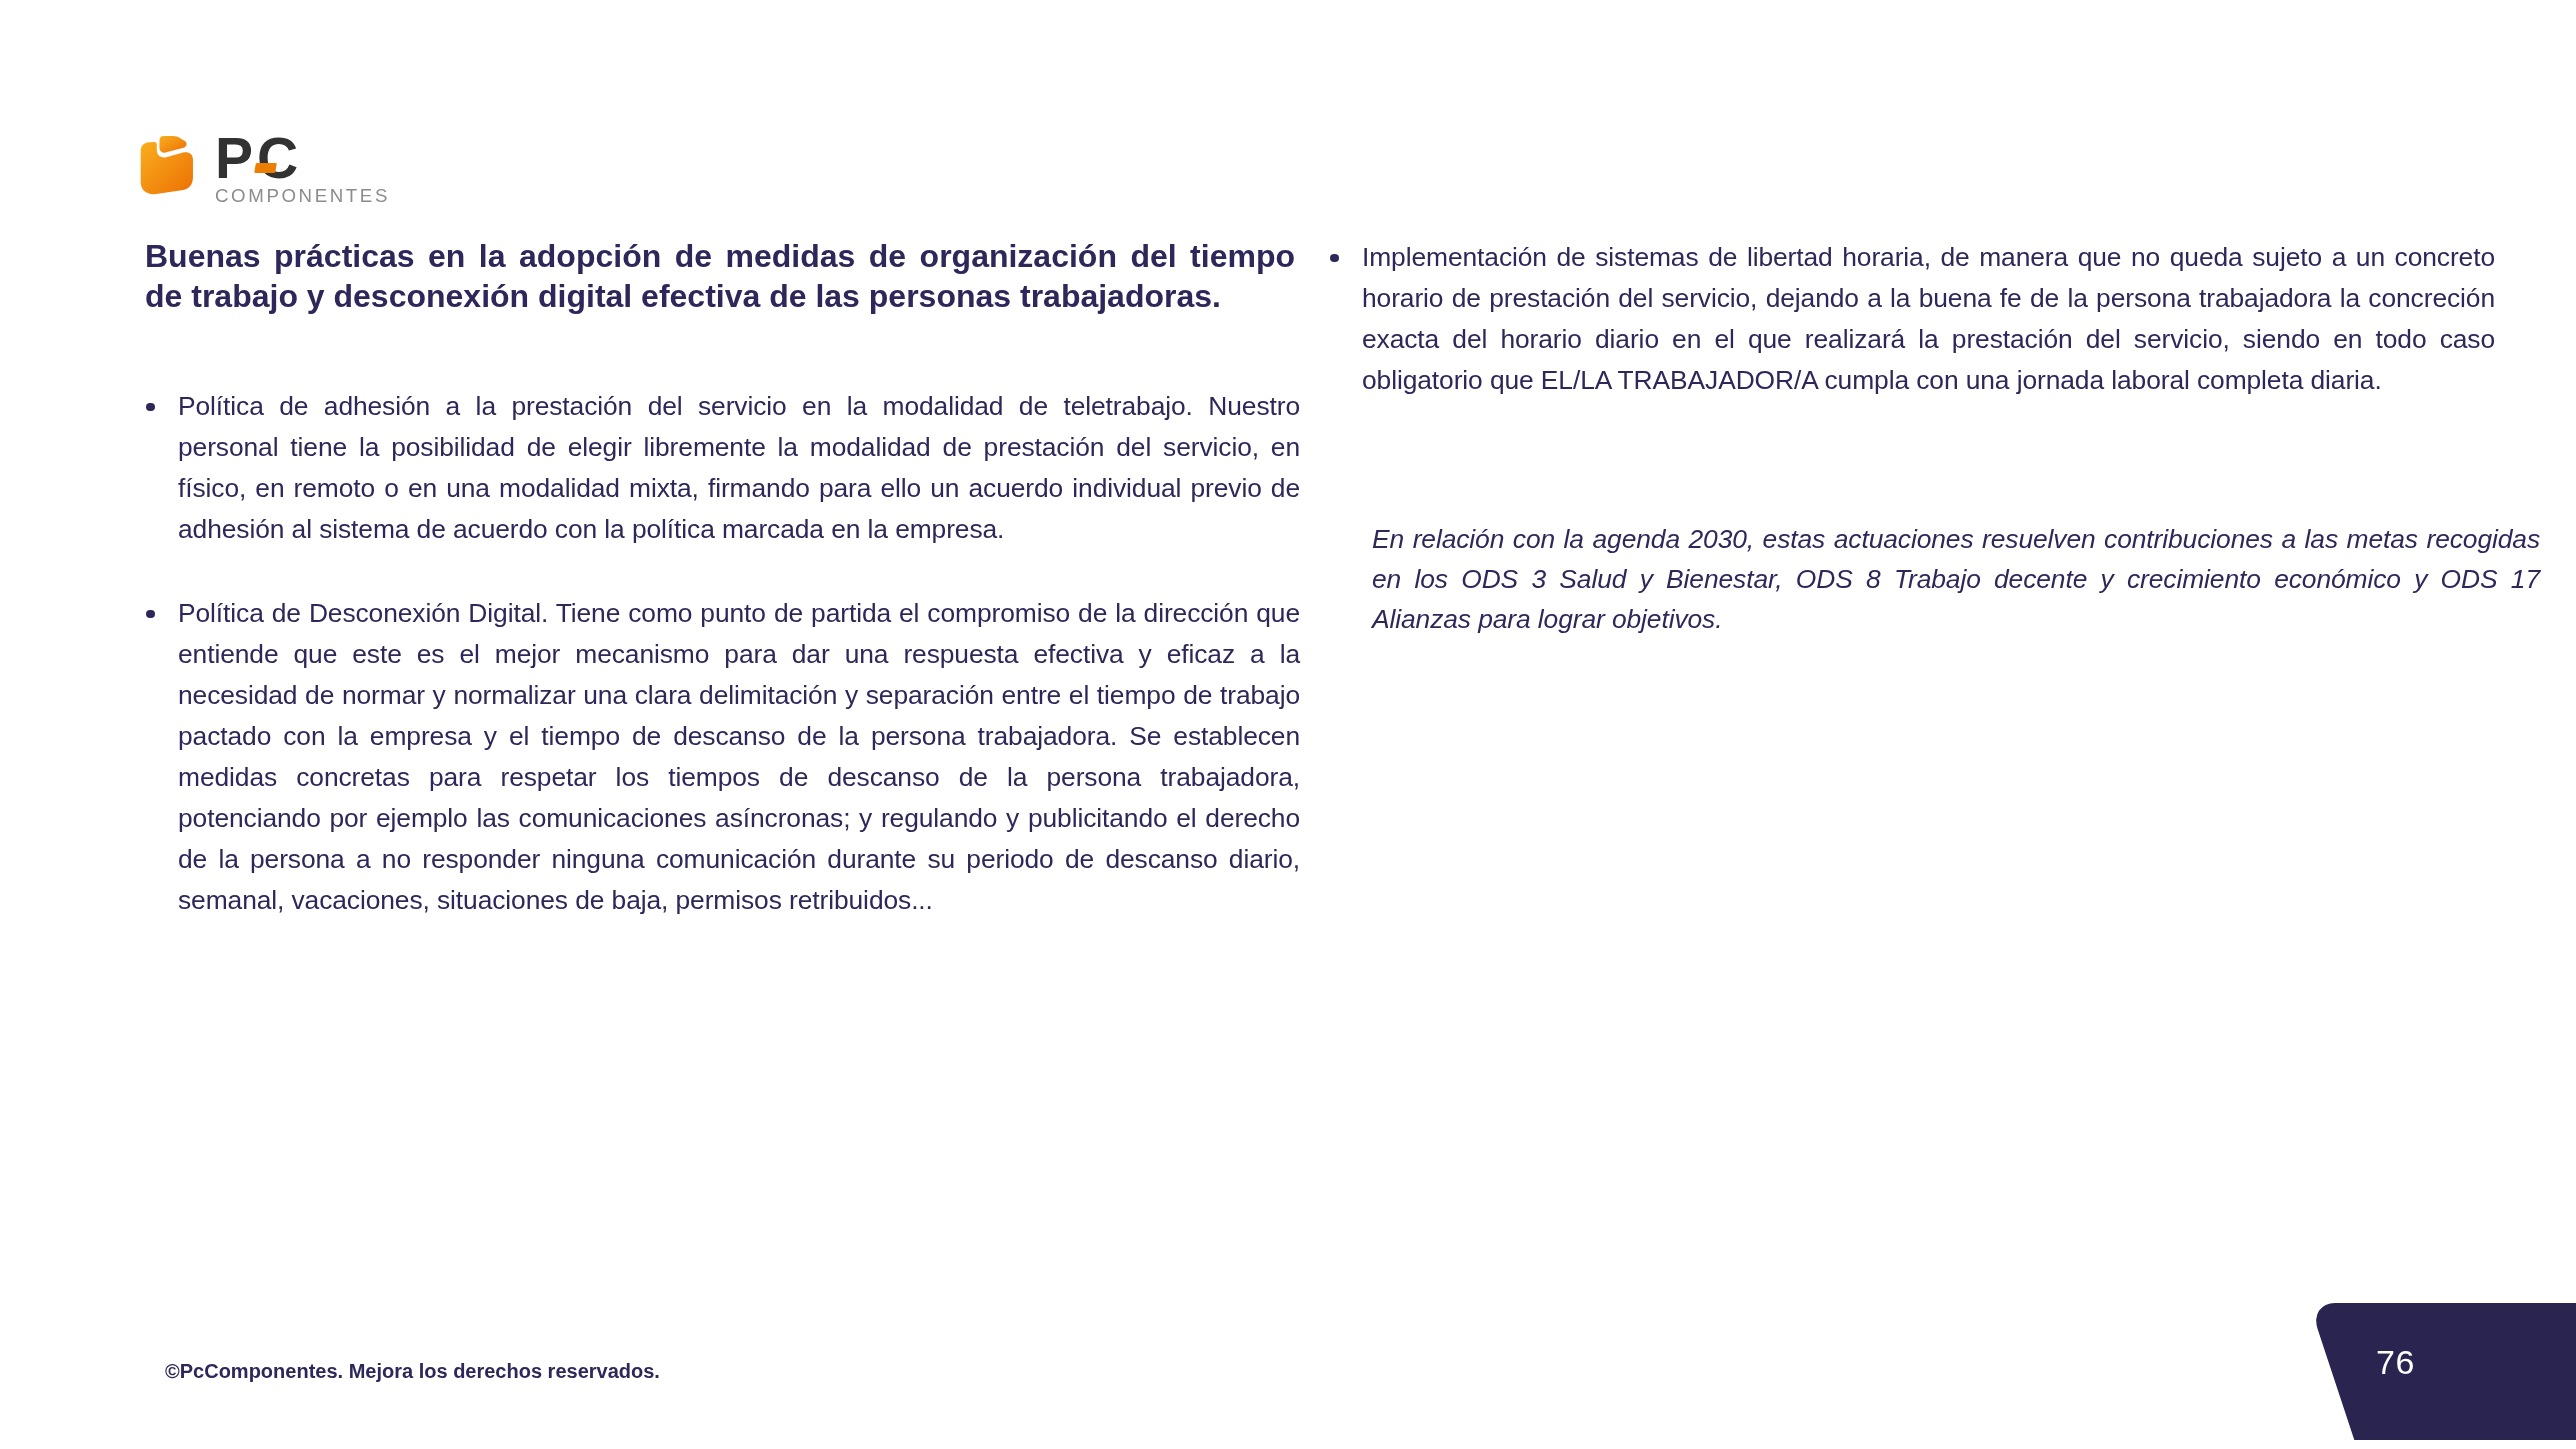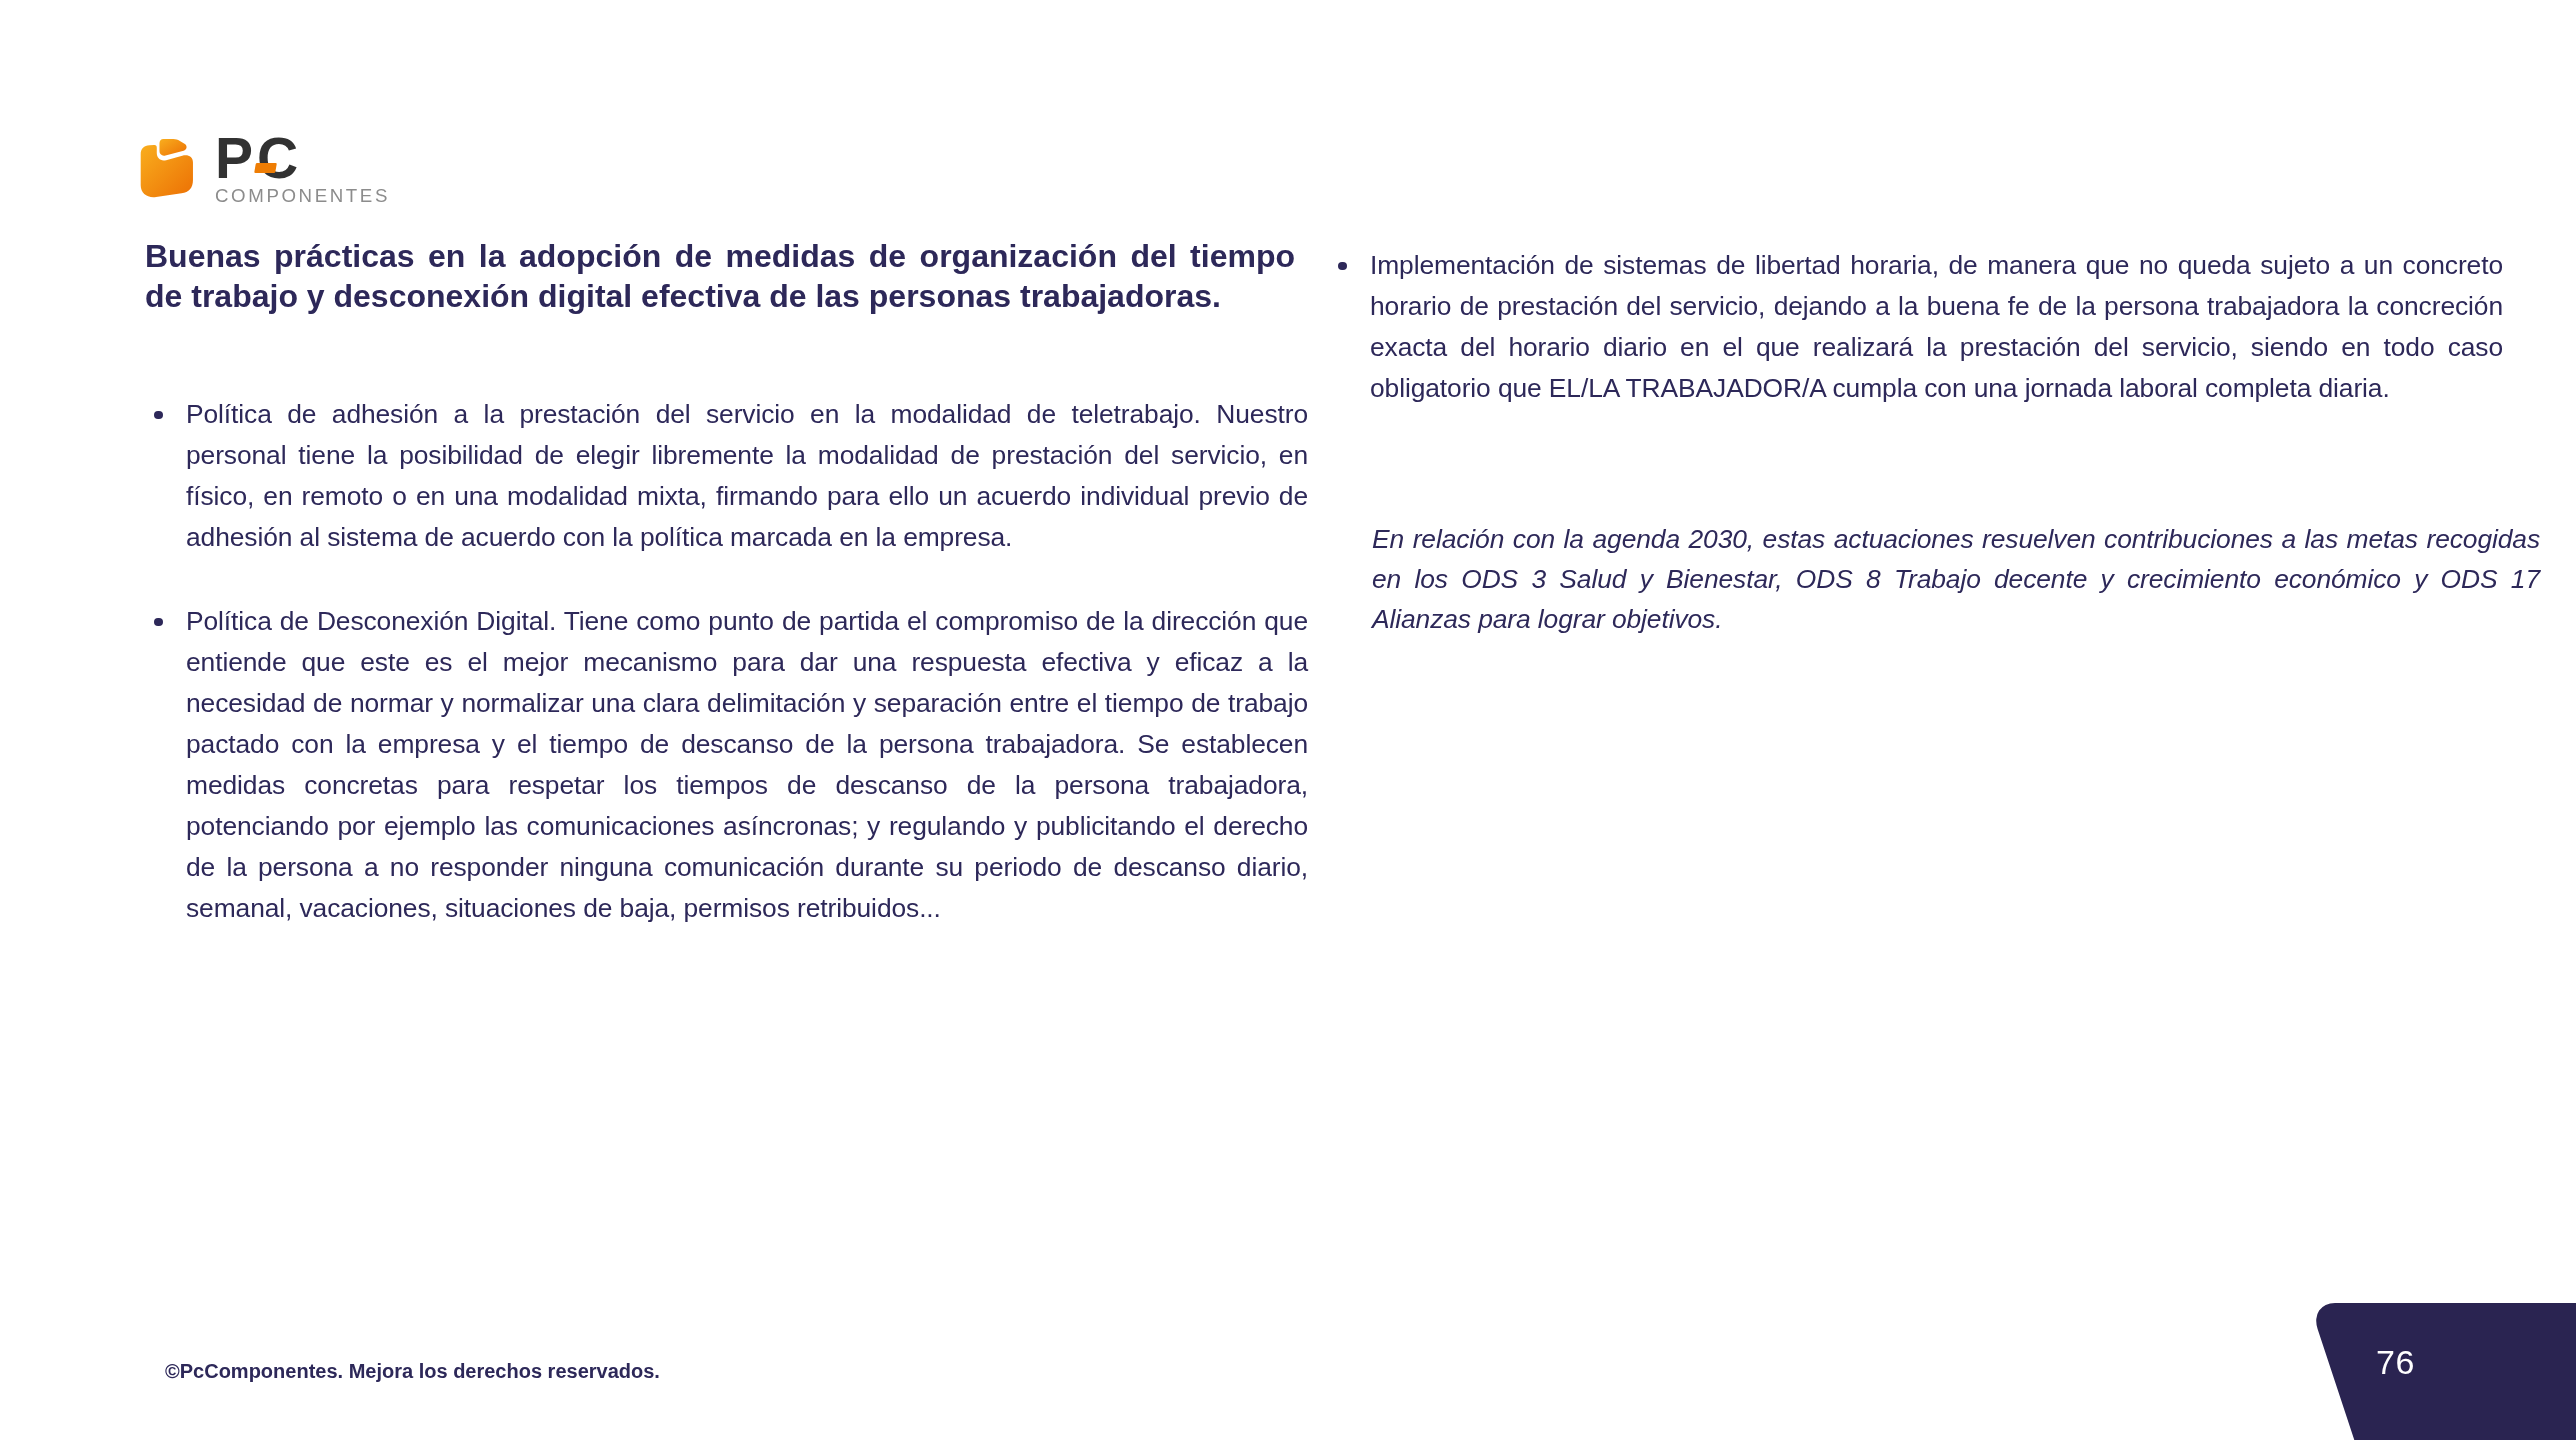--- a/index.html
+++ b/index.html
@@ -4,21 +4,21 @@
 <style>
   html,body{margin:0;padding:0;}
   body{
     width:2576px;height:1449px;position:relative;overflow:hidden;
     background:#ffffff;
     font-family:"Liberation Sans",sans-serif;
     color:#2d2859;
   }
 
   
-  .logo{position:absolute;left:134px;top:126px;display:flex;align-items:center;}
+  .logo{position:absolute;left:134px;top:126px;display:flex;align-items:flex-start;}
   .logo-icon{width:67px;height:75px;display:block;}
   .logo-text{margin-left:14px;padding-top:9px;position:relative;}
   .logo-wordmark{
     font-size:57px;font-weight:700;letter-spacing:3.9px;color:#323232;
     line-height:46px;display:block;
   }
   .logo-accent{
     position:absolute;left:40px;top:37px;width:20.6px;height:10.3px;
     background:#ee7d04;border-radius:1.3px;transform:skewX(-10deg);
   }
@@ -27,21 +27,21 @@
     font-size:18.7px;font-weight:500;letter-spacing:2.6px;color:#8c8c8c;
   }
 
   
   .heading{
     position:absolute;left:145px;top:236px;width:1150px;
     font-size:32px;font-weight:700;line-height:40px;
     text-align:justify;color:#2d2859;
   }
   .bullet-list{
-    list-style:none;margin:8px;padding:0;position:absolute;
+    list-style:none;margin:0;padding:0;position:absolute;
   }
   .bullet-list.left-col{left:145px;top:386px;width:1155px;}
   .bullet-list.right-col{left:1329px;top:237px;width:1166px;}
   .bullet-list li{
     position:relative;padding-left:33px;margin-bottom:43px;
     font-size:26.4px;line-height:41px;letter-spacing:-0.1px;
     text-align:justify;color:#2d2859;
   }
   .bullet-list li:last-child{margin-bottom:0;}
   .bullet-list li::before{

